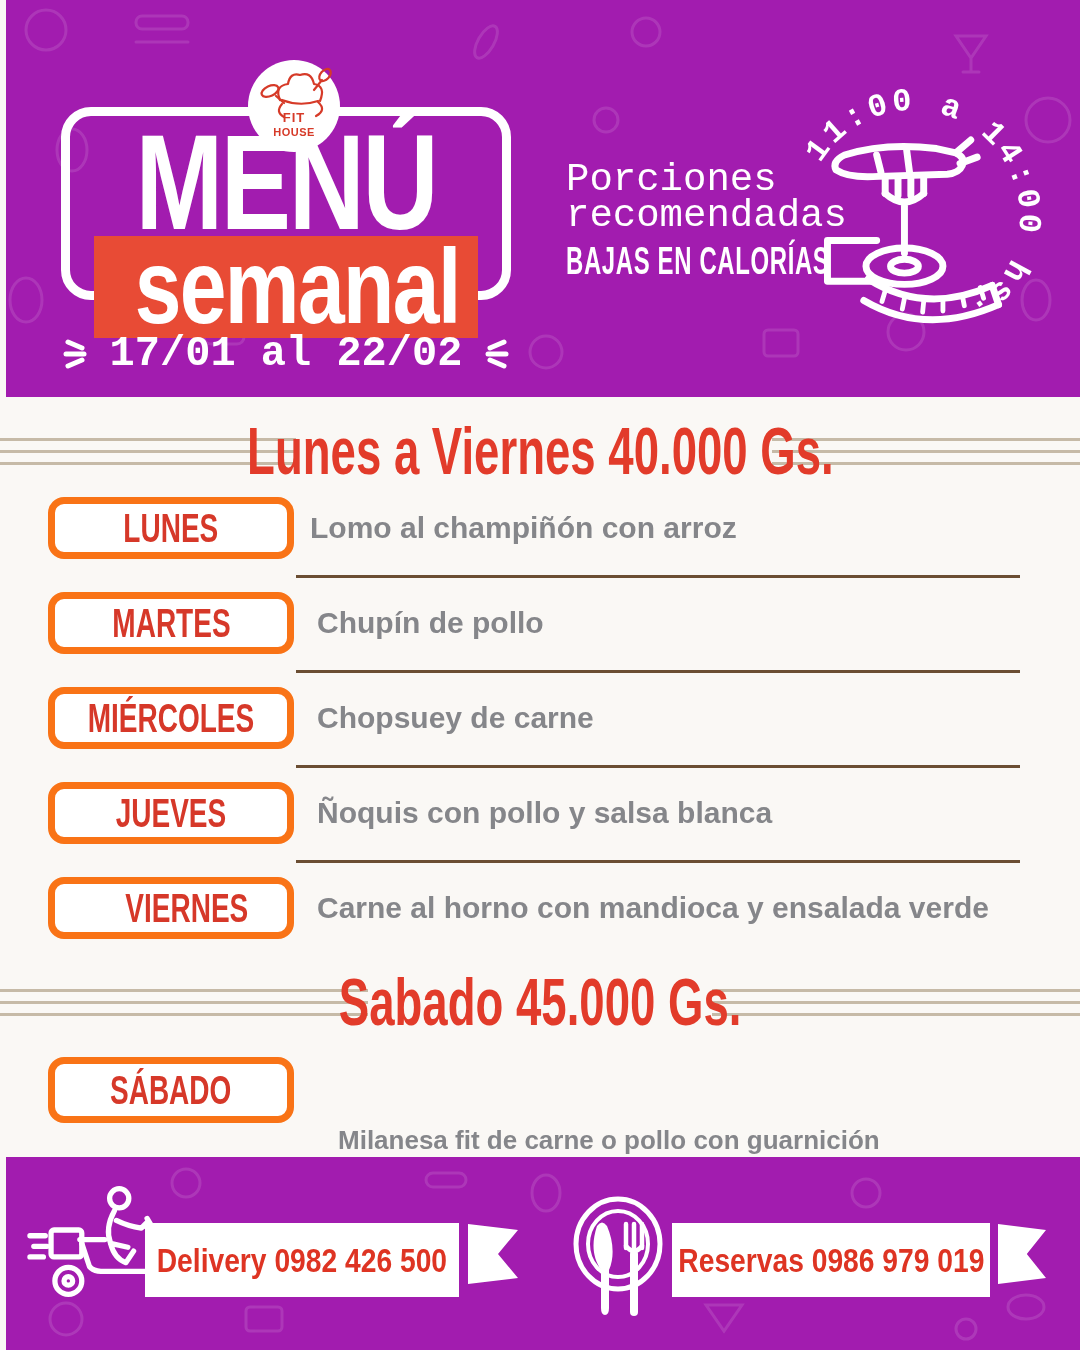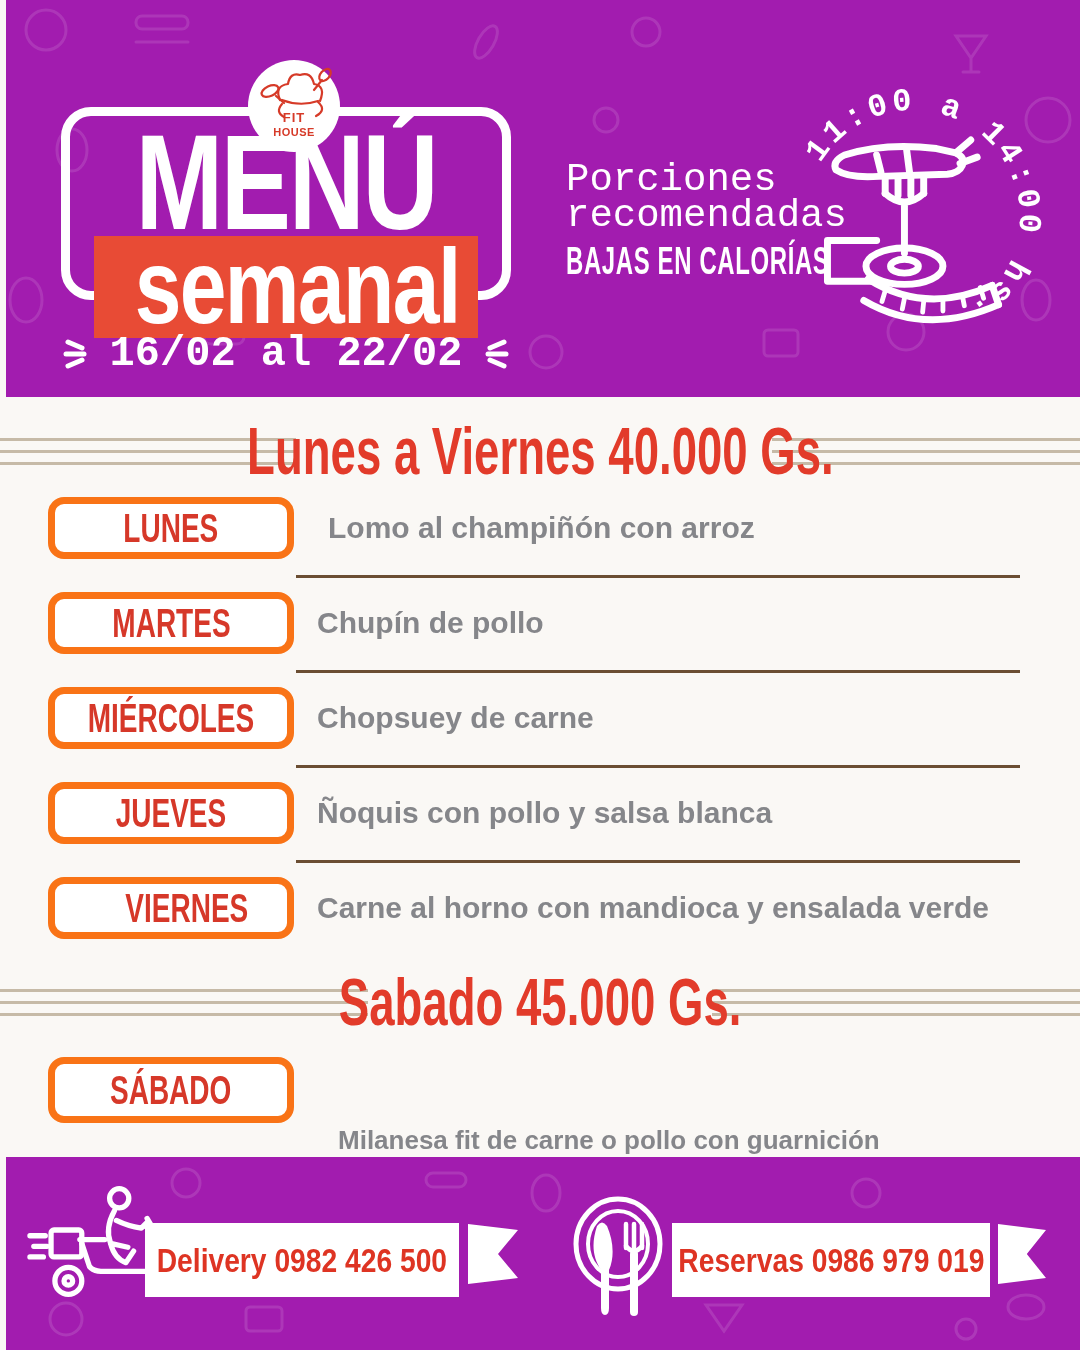--- a/index.html
+++ b/index.html
@@ -140,21 +140,21 @@
     </div>
 
     <div class="date-row">
       <svg width="40" height="44" viewBox="0 0 40 44">
         <g stroke="#fff" stroke-width="5" stroke-linecap="round">
           <path d="M6,10 L20,16"></path>
             <path d="M4,22 L22,22"></path>
             <path d="M6,34 L20,28"></path>
         </g>
       </svg>
-      <span class="date-text">16/02 al 22/02</span>
+      <span class="date-text">17/01 al 22/02</span>
       <svg width="40" height="44" viewBox="0 0 40 44">
         <g stroke="#fff" stroke-width="5" stroke-linecap="round">
           <path d="M34,10 L20,16"></path>
             <path d="M36,22 L18,22"></path>
             <path d="M34,34 L20,28"></path>
         </g>
       </svg>
     </div>
 
     <div class="portions">
@@ -198,21 +198,21 @@
       <div class="ln"></div>
       <div class="ln"></div>
   </div>
   <div class="sec-title" style="top:425px;">
     <span>Lunes a Viernes 40.000 Gs.</span>
   </div>
 
   <div class="day-badge" style="top:497px;height:62px;">
     <span>LUNES</span>
   </div>
-  <div class="dish" style="left:328px;top:497px;height:62px;justify-content:center;">
+  <div class="dish" style="left:310px;top:497px;height:62px;justify-content:center;">
     <span>Lomo al champiñón con arroz</span>
   </div>
   <div class="sep" style="top:575px;"></div>
 
   <div class="day-badge" style="top:592px;height:62px;">
     <span>MARTES</span>
   </div>
   <div class="dish" style="left:317px;top:592px;height:62px;">
     <span>Chupín de pollo</span>
   </div>

